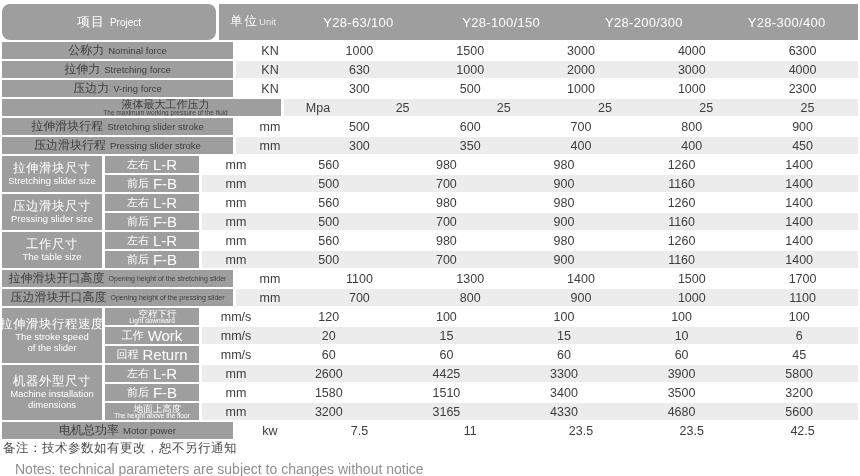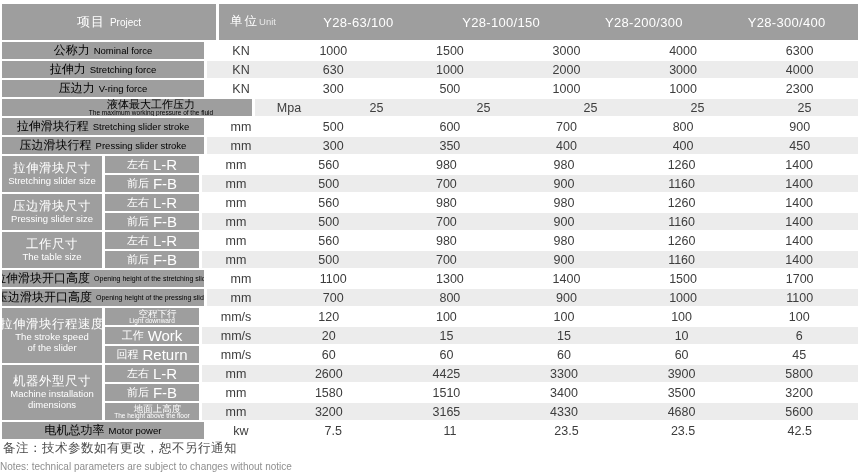--- a/index.html
+++ b/index.html
@@ -5,31 +5,31 @@
   html,body{margin:0;padding:0;}
   body{
     width:860px;height:476px;background:#ffffff;overflow:hidden;
     font-family:"Liberation Sans","DejaVu Sans",sans-serif;
     position:relative;
   }
   .tbl{position:absolute;left:2px;top:4px;width:856px;}
   
   .hdr{display:flex;height:36px;margin-bottom:2px;}
   .hdr-project{width:214px;margin-right:3px;background:#9e9e9e;color:#fff;
-    display:flex;align-items:center;justify-content:center;gap:5px;}
+    display:flex;align-items:center;justify-content:center;gap:5px;border-radius:8px;}
   .hdr-project .cnL{font-size:13px;letter-spacing:1px;}
   .hdr-project .enL{font-size:10px;}
   .hdr-band{flex:1;background:#9e9e9e;display:flex;align-items:stretch;}
   .hdr-unit{width:68px;display:flex;flex-direction:row;align-items:center;justify-content:center;color:#fff;line-height:1.1;}
   .hdr-unit .cnL{font-size:12.5px;letter-spacing:2px;}
   .hdr-unit .enL{font-size:9.5px;color:#e8e8e8;}
   .hdr-model{flex:1;display:flex;align-items:center;justify-content:center;color:#fff;font-size:13px;letter-spacing:.3px;}
   
   .row{display:flex;height:17px;margin-bottom:2px;}
-  .lab{width:202px;margin-right:3px;background:#9e9e9e;color:#000000;
+  .lab{width:231px;margin-right:3px;background:#9e9e9e;color:#404040;
     display:flex;align-items:center;justify-content:center;gap:4px;white-space:nowrap;overflow:hidden;}
   .lab .cn{font-size:12px;}
   .lab .en{font-size:9.5px;}
   .lab.tinyen .en{font-size:7px;}
   .lab.stackedlab{flex-direction:column;gap:0;line-height:1;padding-left:48px;}
   .lab.stackedlab .cn{font-size:11px;}
   .lab.stackedlab .en{font-size:6.5px;}
   .band{flex:1;display:flex;align-items:center;}
   .bg0{background:#ffffff;}
   .bg1{background:#ececec;}
@@ -44,21 +44,21 @@
   .grp-rows{flex:1;}
   .sub{width:94px;margin-right:3px;background:#9e9e9e;color:#fff;
     display:flex;align-items:center;justify-content:center;gap:4px;white-space:nowrap;overflow:hidden;}
   .sub .cn{font-size:11px;}
   .sub .en{font-size:15px;}
   .sub.stacked{flex-direction:column;gap:0;line-height:.95;}
   .sub.stacked .cn{font-size:9.5px;margin-left:11px;}
   .sub.stacked .en{font-size:6.5px;}
   
   .note1{position:absolute;left:3px;top:440px;font-size:12.5px;color:#4a4a4a;letter-spacing:.5px;}
-  .note2{position:absolute;left:0;top:461px;font-size:10px;color:#8f8f8f;}
+  .note2{position:absolute;left:15px;top:461px;font-size:14px;color:#8f8f8f;}
 </style>
 </head>
 <body>
 
 <div class="tbl">
   <div class="hdr">
     <div class="hdr-project">
       <span class="cnL">项目</span>
       <span class="enL">Project</span>
     </div>

